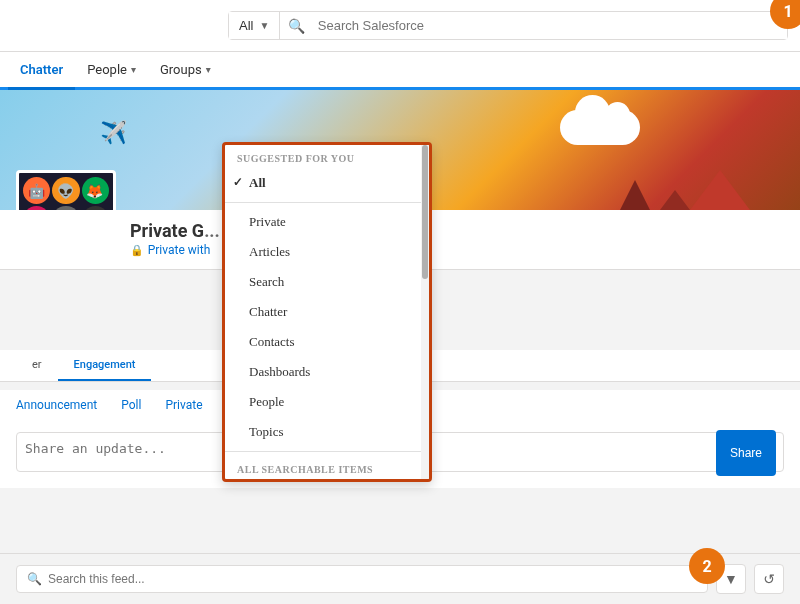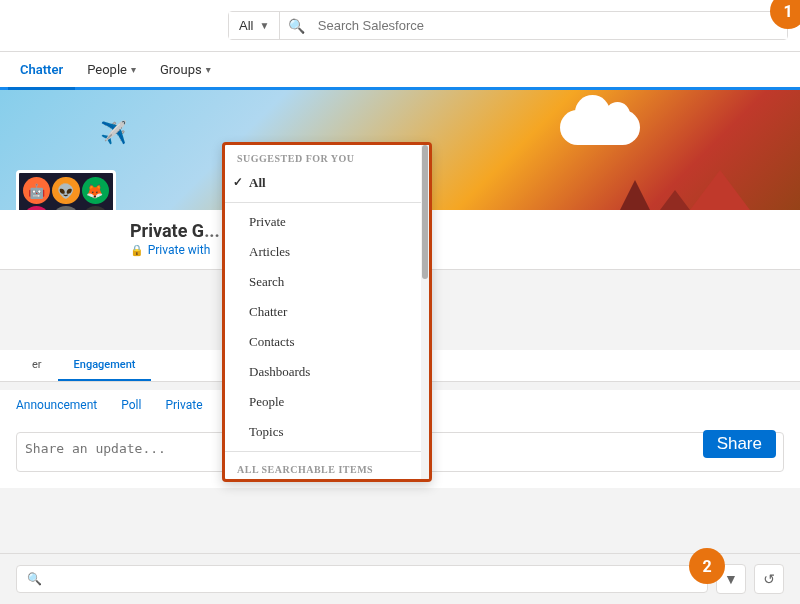--- a/index.html
+++ b/index.html
@@ -294,22 +294,22 @@
       height: 40px;
     }
     .share-btn {
       position: absolute;
       right: 24px;
       top: 340px;
       background: #0070d2;
       color: #fff;
       border: none;
       border-radius: 4px;
-      padding: 4px 14px;
-      font-size: 17px;
+      padding: 16px 14px;
+      font-size: 12px;
       cursor: pointer;
     }
 
     
     .feed-search-bar {
       position: absolute;
       bottom: 0;
       left: 0;
       right: 0;
       background: #f3f3f3;
@@ -523,20 +523,21 @@
   </div>
 
   <div class="share-area">
     <textarea class="share-input" placeholder="Share an update..." style=""></textarea>
   </div>
   <button class="share-btn">Share</button>
 
   <div class="feed-search-bar">
     <div class="feed-search-input-wrap" style="position:relative;">
       <span style="color:#999;font-size:12px;">🔍</span>
+      <input class="feed-search-input" type="text" placeholder="Search this feed..." style="">
       <div class="step-badge-2">2</div>
     </div>
     <div class="feed-action-btn">
       <span>▼</span>
     </div>
     <div class="feed-action-btn">
       <span>↺</span>
     </div>
   </div>
 

